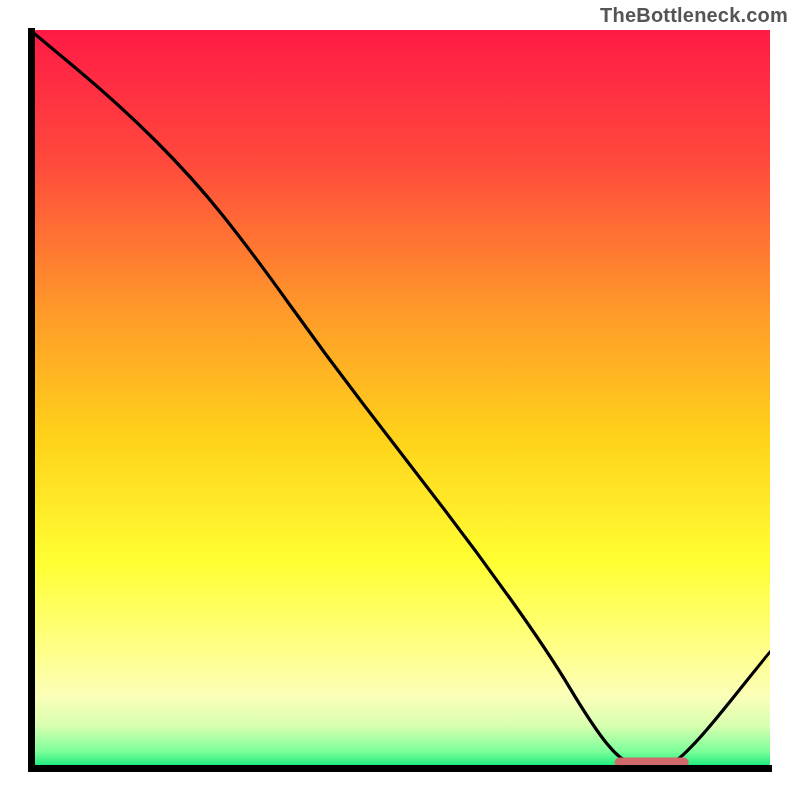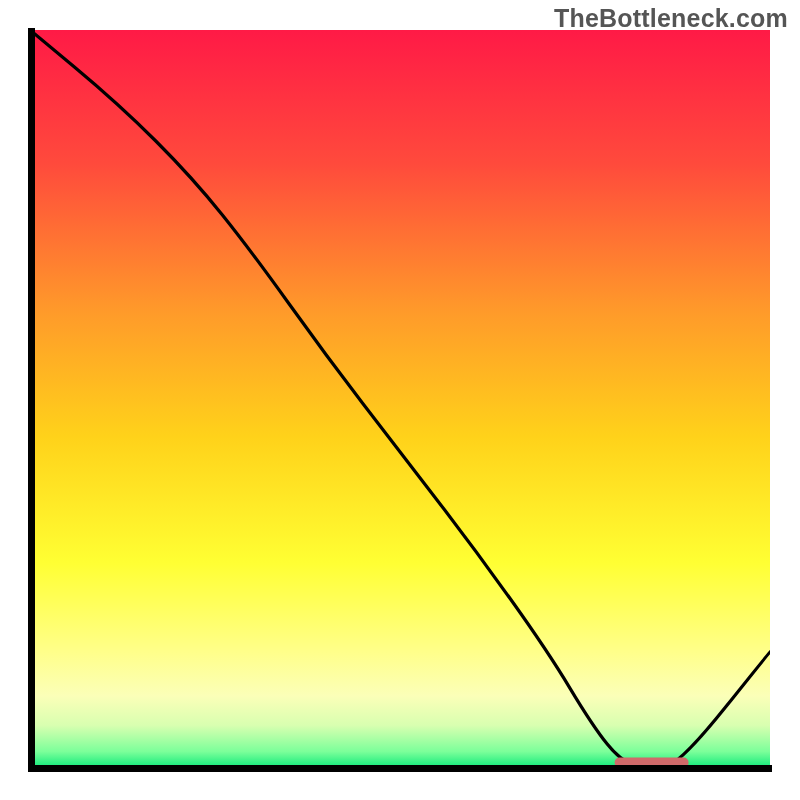--- a/index.html
+++ b/index.html
@@ -13,21 +13,21 @@
   }
   .container {
     position: relative;
     width: 800px;
     height: 800px;
   }
   .watermark {
     position: absolute;
     top: 4px;
     right: 12px;
-    font-size: 25px;
+    font-size: 20px;
     font-weight: bold;
     color: #555;
     letter-spacing: 0.2px;
     user-select: none;
   }
   .plot-area {
     position: absolute;
     left: 30px;
     top: 30px;
     width: 740px;

